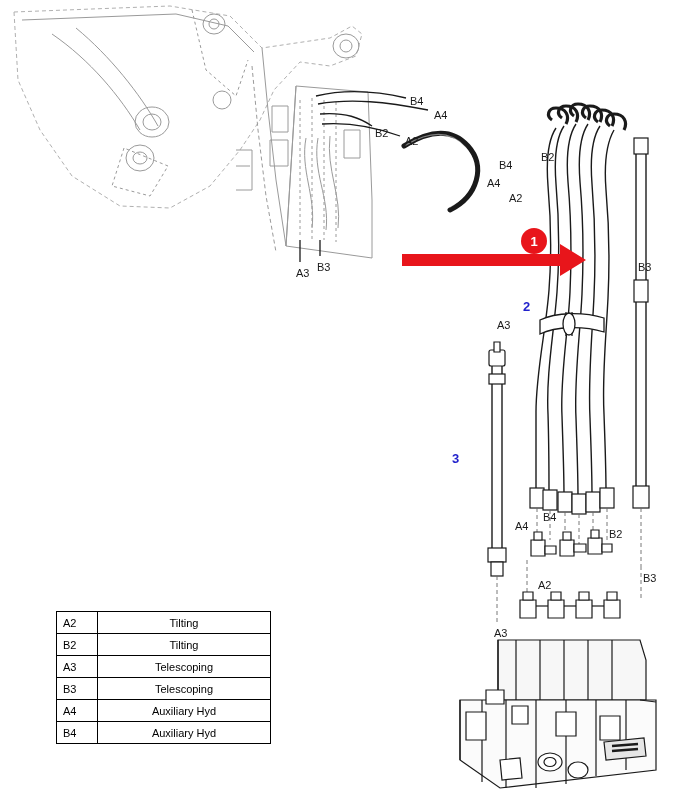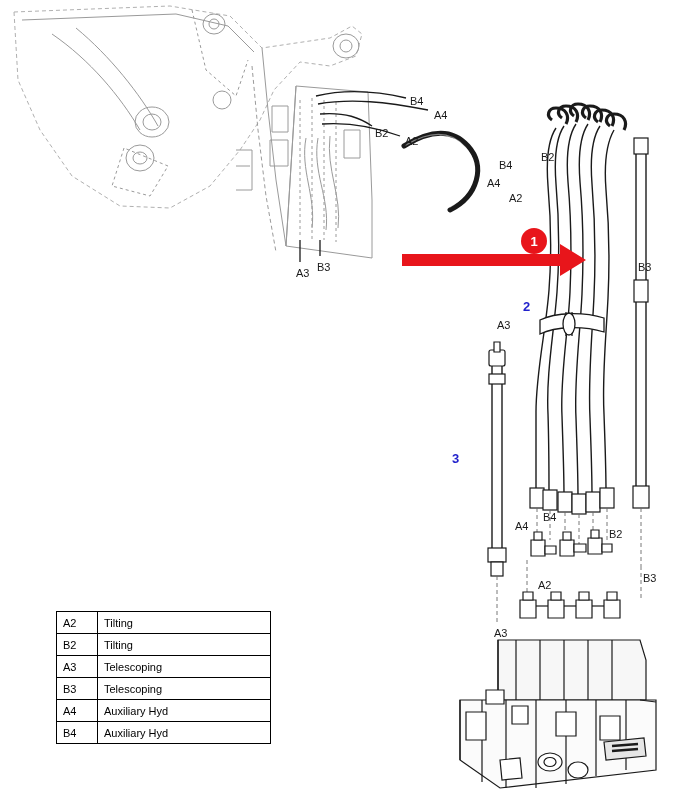--- a/index.html
+++ b/index.html
@@ -71,21 +71,21 @@
     padding: 2px 6px;
     height: 17px;
     vertical-align: middle;
   }
   table.legend td.code {
     width: 28px;
     text-align: left;
   }
   table.legend td.desc {
     width: 160px;
-    text-align: left;
+    text-align: center;
   }
 </style>
 </head>
 <body>
 
 <div id="root">
 
   <svg class="diagram" viewBox="0 0 677 790">
     <g stroke="#9a9a9a" fill="none" stroke-width="1">
       <path d="M14 12 L170 6 L230 16 L262 48 L330 38 L352 26 L362 34 L356 56 L330 66 L300 62 L274 90 L260 120 L240 150 L210 186 L170 208 L120 206 L72 176 L40 130 L18 80 Z" stroke-dasharray="4 3" stroke="#b0b0b0"></path>

